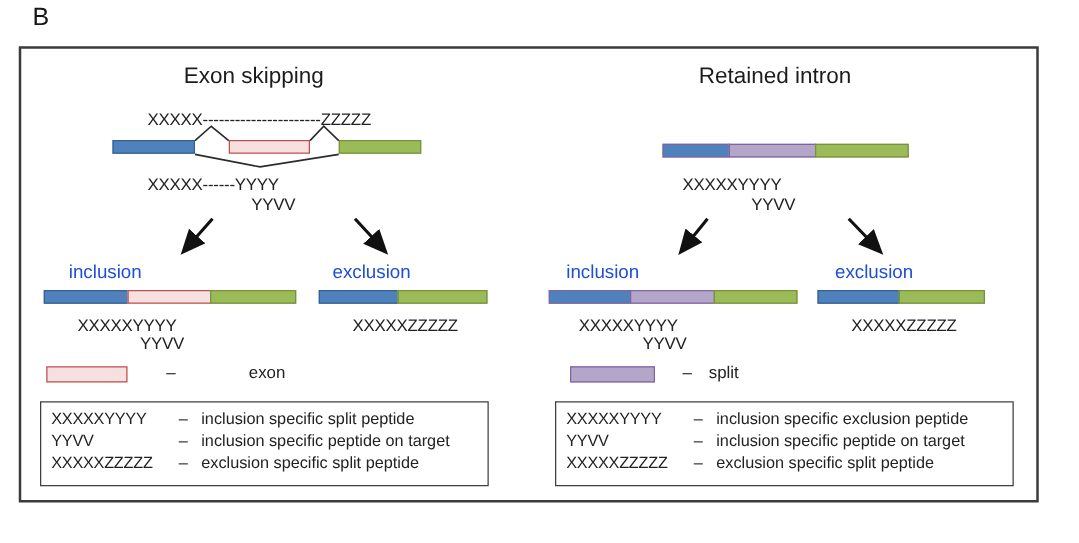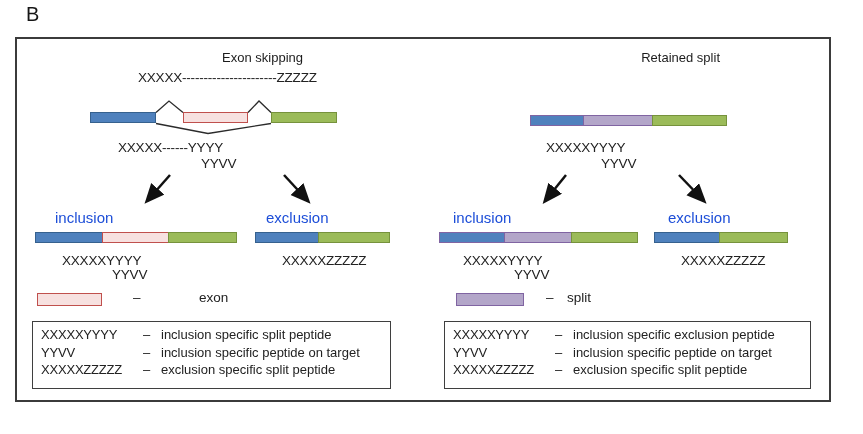--- a/index.html
+++ b/index.html
@@ -8,21 +8,21 @@
     --exon-fill:#f7e1e0; --exon-border:#c0504d;
     --intron-fill:#b3a6c9; --intron-border:#8064a2;
     --ink:#1f1f1f; --line:#2e2e2e;
   }
   *{box-sizing:border-box;margin:0;padding:0;}
   body{background:#ffffff;font-family:"Liberation Sans",sans-serif;color:var(--ink);}
   #canvas{position:relative;width:863px;height:434px;background:#fff;overflow:hidden;}
   .abs{position:absolute;line-height:1.05;}
   .fig-label{font-size:20px;color:#161616;}
   .outer-box{left:15px;top:37px;width:816px;height:365px;border:2px solid #3b3b3b;}
-  .panel-title{font-size:13px;color:#1c1c1c;text-align:right;width:200px;}
+  .panel-title{font-size:18px;color:#1c1c1c;text-align:center;width:200px;}
   .pep{font-size:13.5px;letter-spacing:-0.2px;color:#222;white-space:pre;}
   .sublabel{font-size:15px;color:#1d4ed8;}
   .bar-seg{position:absolute;height:11px;}
   .seg-blue{background:var(--blue);border:1px solid var(--blue-border);}
   .seg-green{background:var(--green);border:1px solid var(--green-border);}
   .seg-exon{background:var(--exon-fill);border:1px solid var(--exon-border);}
   .seg-intron{background:var(--intron-fill);border:1px solid var(--intron-border);}
   .seg-blue-p{background:var(--blue);border:1px solid var(--intron-border);}
   .legend-chip{position:absolute;height:13px;}
   .legend-txt{font-size:13.5px;color:#222;}
@@ -37,21 +37,21 @@
 <body>
 
 <div id="canvas">
 
   <div class="abs fig-label" style="left:26px;top:4px;">B</div>
 
   <div class="abs outer-box"></div>
 
   <div class="abs panel-title" style="left:103px;top:51px;">Exon skipping</div>
 
-  <div class="abs pep" style="left:118px;top:71px;margin-left:20px;">XXXXX----------------------ZZZZZ</div>
+  <div class="abs pep" style="left:118px;top:89px;">XXXXX----------------------ZZZZZ</div>
 
   <div class="abs bar-seg seg-blue" style="left:90px;top:112px;width:66px;"></div>
   <div class="abs bar-seg seg-exon" style="left:183px;top:112px;width:65px;"></div>
   <div class="abs bar-seg seg-green" style="left:271px;top:112px;width:66px;"></div>
 
   <div class="abs pep" style="left:118px;top:141px;text-align:right;">XXXXX------YYYY</div>
   <div class="abs pep" style="left:201px;top:157px;">YYVV</div>
 
   <div class="abs sublabel" style="left:55px;top:210px;">inclusion</div>
   <div class="abs bar-seg seg-blue" style="left:35px;top:232px;width:68px;"></div>
@@ -74,21 +74,21 @@
     <span>–</span>
     <span class="keydesc"><span>inclusion specific</span> <span class="b">split peptide</span></span>
     <span class="key-term">YYVV</span>
     <span>–</span>
     <span class="keydesc"><span>inclusion specific</span> <span class="b">peptide on target</span></span>
     <span class="key-term">XXXXXZZZZZ</span>
     <span>–</span>
     <span class="keydesc"><span>exclusion specific</span> <span class="b">split peptide</span></span>
   </div>
 
-  <div class="abs panel-title" style="left:520px;top:51px;">Retained split</div>
+  <div class="abs panel-title" style="left:520px;top:51px;">Retained intron</div>
 
 
   <div class="abs bar-seg seg-blue-p" style="left:530px;top:115px;width:54px;"></div>
   <div class="abs bar-seg seg-intron" style="left:583px;top:115px;width:70px;"></div>
   <div class="abs bar-seg seg-green" style="left:652px;top:115px;width:75px;"></div>
 
   <div class="abs pep" style="left:546px;top:141px;">XXXXXYYYY</div>
   <div class="abs pep" style="left:601px;top:157px;">YYVV</div>
 
   <div class="abs sublabel" style="left:453px;top:210px;">inclusion</div>

